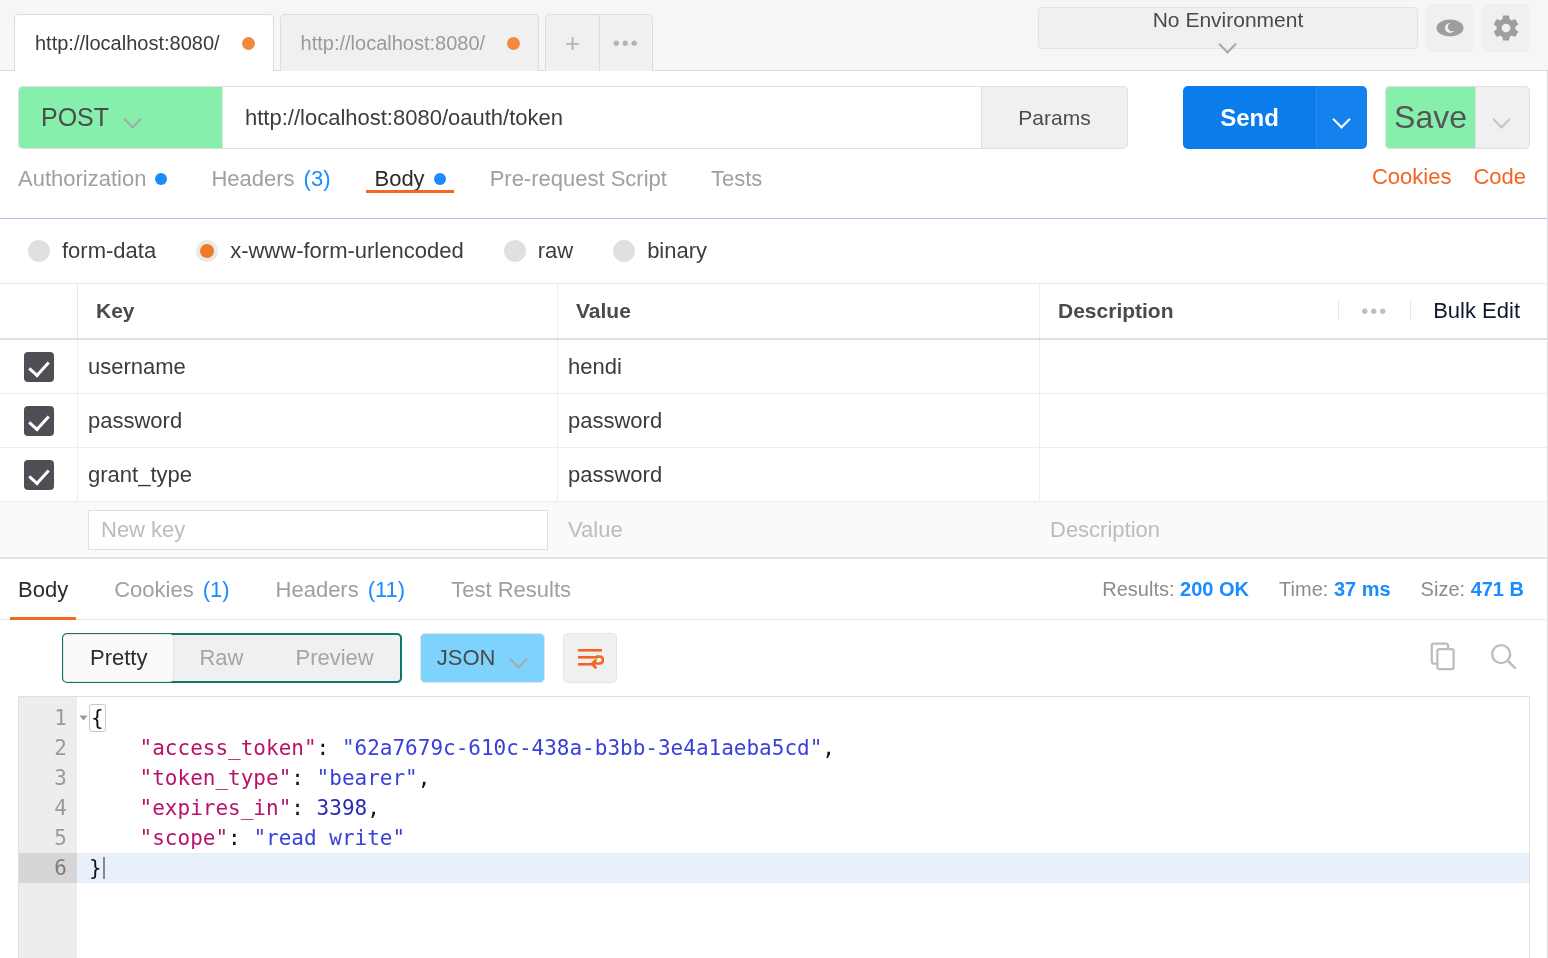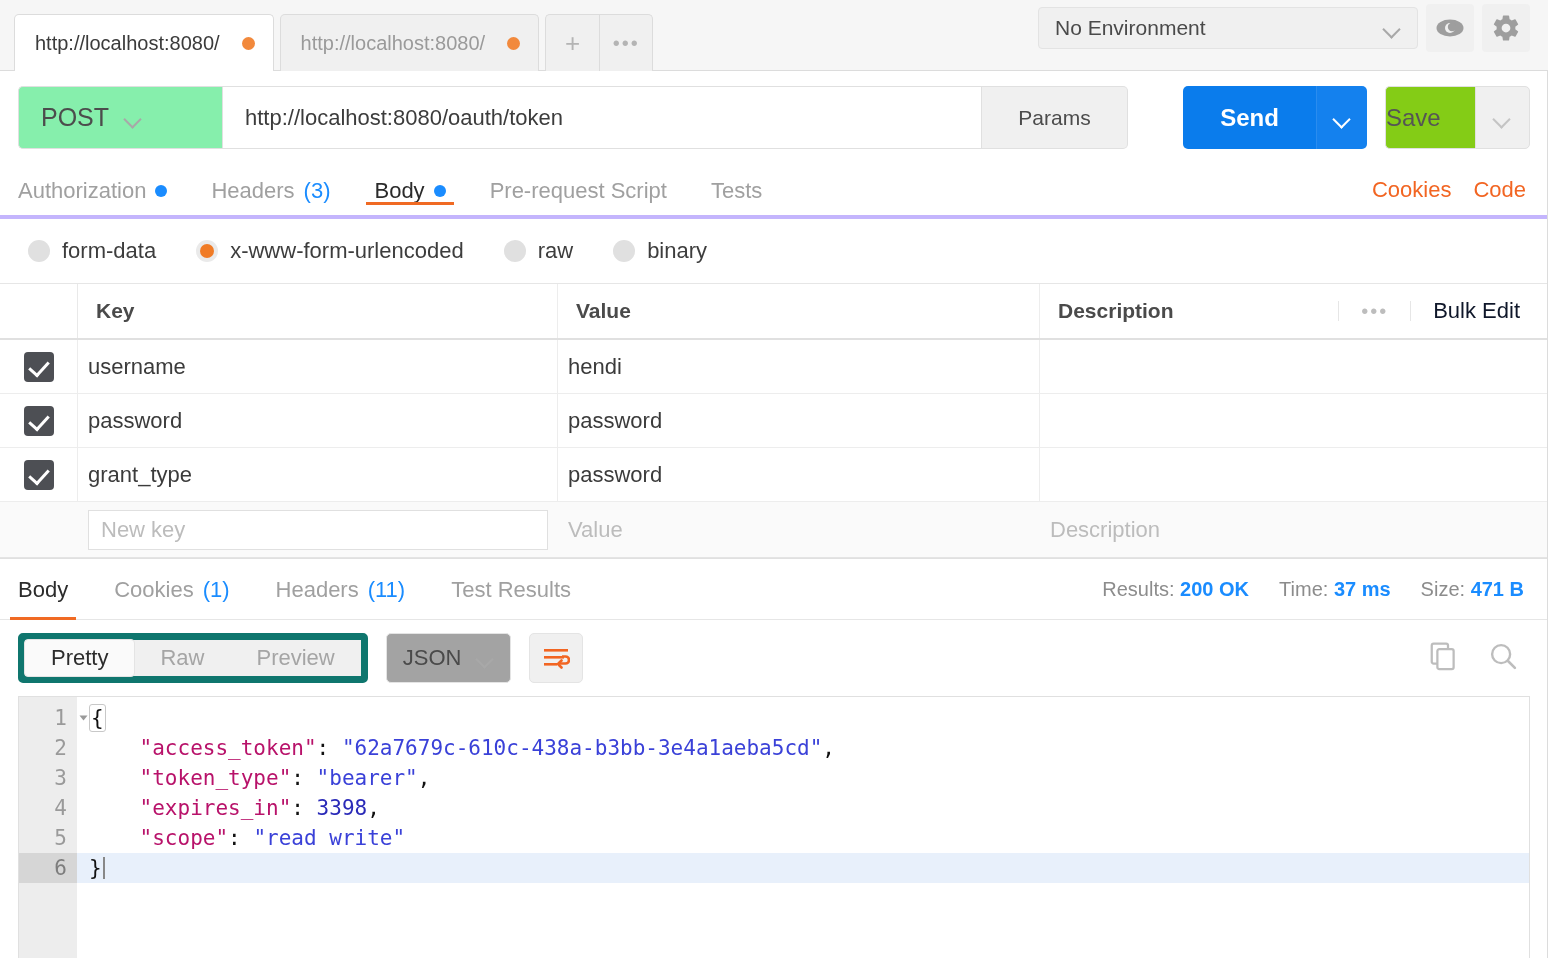--- a/index.html
+++ b/index.html
@@ -93,20 +93,21 @@
     height: 42px;
     background: #f0f0f0;
     border: 1px solid #e3e3e3;
     border-radius: 4px;
     display: flex;
     align-items: center;
     padding: 0 16px;
     font-size: 21px;
     color: #4a4a4a;
     justify-content: space-between;
+    flex-direction: column;
   }
   .chev {
     width: 17px; height: 10px;
     position: relative;
   }
   .chev::before {
     content: "";
     position: absolute;
     left: 1px; top: 0;
     width: 11px; height: 11px;
@@ -187,43 +188,43 @@
     width: 51px; height: 63px;
     background: #1481ee;
     border-left: 1px solid #2a8cef;
     border-radius: 0 5px 5px 0;
     display: flex; align-items: center; justify-content: center;
   }
   .send-caret .chev::before { border-color: #ffffff; }
   .save-group { display: flex; margin-left: 18px; }
   .save-btn {
     width: 90px; height: 63px;
-    background: #84cc16;
+    background: #86efac;
     border: 1px solid #e0e0e0;
     border-right: none;
     border-radius: 5px 0 0 5px;
-    display: flex; align-items: center; 
-    font-size: 24px; color: #555;
+    display: flex; align-items: center; justify-content: center;
+    font-size: 32px; color: #555;
   }
   .save-caret {
     width: 55px; height: 63px;
     background: #f0f0f0;
     border: 1px solid #e0e0e0;
     border-radius: 0 5px 5px 0;
     display: flex; align-items: center; justify-content: center;
   }
   .save-caret .chev::before { border-color: #c4c4c4; }
 
   
   .reqtabs {
     height: 55px;
     display: flex;
-    align-items: center;
+    align-items: flex-start;
     padding: 0 18px;
-    border-bottom: 4px solid #c4b5fd;
+    border-bottom: 1px solid #c4b5fd;
     position: relative;
     flex: 0 0 55px;
   }
   .rtab {
     display: flex;
     align-items: center;
     gap: 9px;
     padding: 0 22px 0 0;
     margin-right: 22px;
     font-size: 22px;
@@ -383,41 +384,42 @@
     height: 76px;
     display: flex;
     align-items: center;
     padding: 0 18px;
     gap: 18px;
     flex: 0 0 76px;
   }
   .seg {
     height: 50px;
     background: #f0f0f0;
-    border: 7px solid #0f766e;
+    border: 2px solid #0f766e;
     border-radius: 5px;
     display: flex;
     align-items: stretch;
+    margin-left: 44px;
   }
   .seg-item {
     display: flex; align-items: center; justify-content: center;
     padding: 0 26px;
     font-size: 22px;
     color: #a5a5a5;
   }
   .seg-item.active {
     background: #fafafa;
     color: #2c2c2c;
     border-radius: 4px;
     border: 1px solid #e4e4e4;
     margin: -1px;
   }
   .fmt-select {
     height: 50px;
-    background: #a3a3a3;
+    background: #7dd3fc;
     border: 1px solid #e4e4e4;
     border-radius: 5px;
     display: flex;
     align-items: center;
     padding: 0 16px;
     gap: 16px;
     font-size: 22px;
     color: #4a4a4a;
   }
   .wrap-btn {

